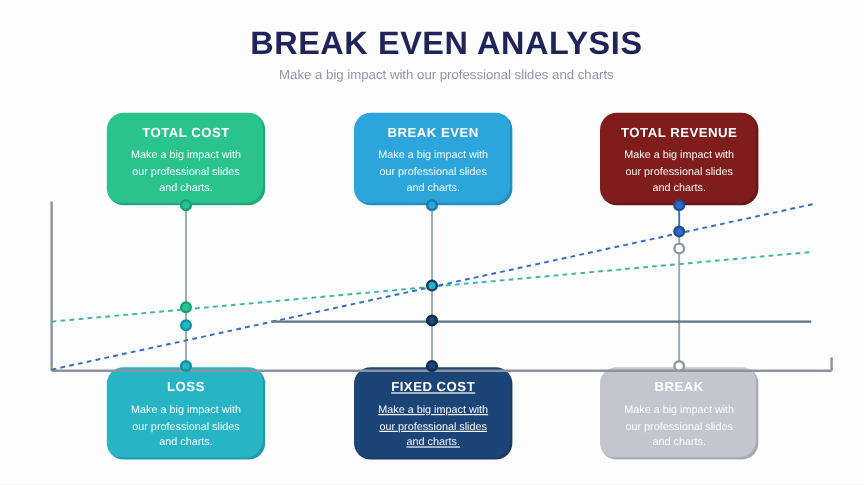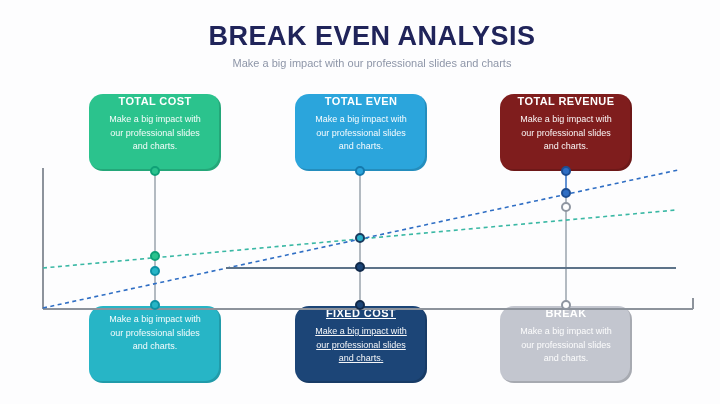--- a/index.html
+++ b/index.html
@@ -10,21 +10,21 @@
   }
   .header{position:absolute;top:22px;left:0;width:720px;text-align:center;padding-left:12px;}
   .title{
     font-size:27px;font-weight:800;letter-spacing:.5px;
     color:#20245a;line-height:1.1;
   }
   .subtitle{margin-top:5px;font-size:11px;color:#8e96a8;}
   .chart-layer{position:absolute;left:0;top:0;width:720px;height:404px;pointer-events:none;z-index:3;}
   .card{
     position:absolute;width:132px;height:77px;border-radius:14px;
-    color:#ffffff;text-align:center;box-sizing:border-box;padding-top:1px;
+    color:#ffffff;text-align:center;box-sizing:border-box;padding-top:11px;
     box-shadow:inset -2px -2px 0 rgba(0,0,0,.14);z-index:2;
   }
   .card-label{font-size:11px;font-weight:700;letter-spacing:.4px;}
   .card-body{
     margin:6px auto 0;width:106px;font-size:9px;line-height:1.5;
     font-weight:500;opacity:.96;
   }
   .pos-top{top:94px;}
   .pos-bottom{top:306px;}
   .col-left{left:89px;}
@@ -40,30 +40,31 @@
     <div class="title">BREAK EVEN ANALYSIS</div>
     <div class="subtitle">Make a big impact with our professional slides and charts</div>
   </div>
 
   <div class="card pos-top col-left" style="background: rgb(43, 195, 141);">
     <div class="card-label">TOTAL COST</div>
     <div class="card-body">Make a big impact with our professional slides and charts.</div>
   </div>
 
   <div class="card pos-top col-mid" style="background: rgb(43, 165, 220);">
-    <div class="card-label">TOTAL EVEN</div>
+    <div class="card-label">BREAK EVEN</div>
     <div class="card-body">Make a big impact with our professional slides and charts.</div>
   </div>
 
   <div class="card pos-top col-right" style="background: #7f1d1d;">
     <div class="card-label">TOTAL REVENUE</div>
     <div class="card-body">Make a big impact with our professional slides and charts.</div>
   </div>
 
   <div class="card pos-bottom col-left" style="background: rgb(39, 181, 198);">
+    <div class="card-label">LOSS</div>
     <div class="card-body">Make a big impact with our professional slides and charts.</div>
   </div>
 
   <div class="card pos-bottom col-mid" style="background: rgb(28, 69, 119); text-decoration: underline;">
     <div class="card-label">FIXED COST</div>
     <div class="card-body">Make a big impact with our professional slides and charts.</div>
   </div>
 
   <div class="card pos-bottom col-right" style="background: rgb(195, 198, 207);">
     <div class="card-label">BREAK</div>

